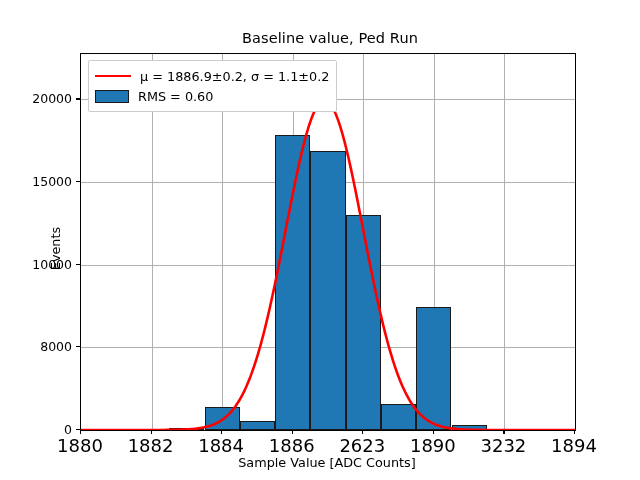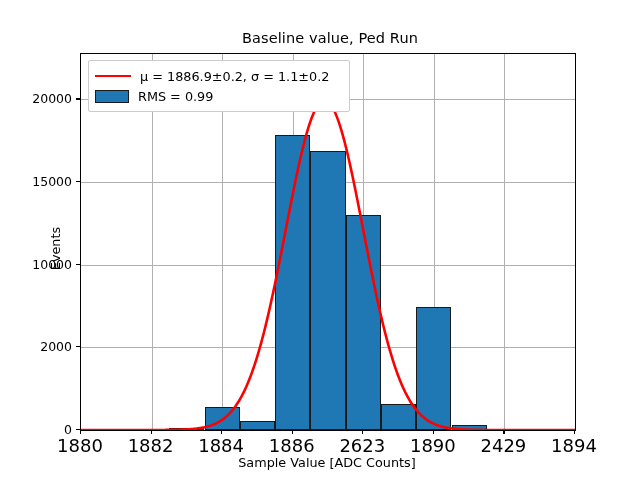--- a/index.html
+++ b/index.html
@@ -131,21 +131,21 @@
     transform-origin: center center;
   }
   
   #legend {
     position: absolute;
     left: 88px;
     top: 60px;
     background: #ffffff;
     border: 0.9px solid #cccccc;
     border-radius: 2px;
-    padding: 5px 20px 5px 6px;
+    padding: 5px 7px 5px 6px;
     box-sizing: border-box;
   }
   .legend-row {
     display: flex;
     align-items: center;
     height: 20px;
   }
   .legend-swatch-line {
     width: 36px;
     height: 0;
@@ -215,44 +215,44 @@
       <div class="xtick-label" style="left: 150.57px;">1882</div>
       <div class="xtick-mark" style="left: 221.14px;"></div>
       <div class="xtick-label" style="left: 221.14px;">1884</div>
       <div class="xtick-mark" style="left: 291.71px;"></div>
       <div class="xtick-label" style="left: 291.71px;">1886</div>
       <div class="xtick-mark" style="left: 362.29px;"></div>
       <div class="xtick-label" style="left: 362.29px;">2623</div>
       <div class="xtick-mark" style="left: 432.86px;"></div>
       <div class="xtick-label" style="left: 432.86px; text-align: right;">1890</div>
       <div class="xtick-mark" style="left: 503.43px;"></div>
-      <div class="xtick-label" style="left: 503.43px;">2429</div>
+      <div class="xtick-label" style="left: 503.43px;">3232</div>
       <div class="xtick-mark" style="left: 574px;"></div>
       <div class="xtick-label" style="left: 574px;">1894</div>
     </div>
   <div id="yticks">
       <div class="ytick-mark" style="top: 429px;"></div>
       <div class="ytick-label" style="top: 429px;">0</div>
       <div class="ytick-mark" style="top: 346.36px;"></div>
-      <div class="ytick-label" style="top: 346.36px;">2000</div>
+      <div class="ytick-label" style="top: 346.36px;">8000</div>
       <div class="ytick-mark" style="top: 263.73px;"></div>
       <div class="ytick-label" style="top: 263.73px;">10000</div>
       <div class="ytick-mark" style="top: 181.09px;"></div>
       <div class="ytick-label" style="top: 181.09px;">15000</div>
       <div class="ytick-mark" style="top: 98.45px;"></div>
       <div class="ytick-label" style="top: 98.45px;">20000</div>
     </div>
 
   <div id="xlabel">Sample Value [ADC Counts]</div>
   <div id="ylabel">Events</div>
 
   <div id="legend">
     <div class="legend-row">
       <span class="legend-swatch-line"></span>
       <span class="legend-text">μ = 1886.9±0.2, σ = 1.1±0.2</span>
     </div>
     <div class="legend-row">
       <span class="legend-swatch-patch"></span>
-      <span class="legend-text">RMS = 0.99</span>
+      <span class="legend-text">RMS = 0.60</span>
     </div>
   </div>
 
 </div>
 
 </body></html>

